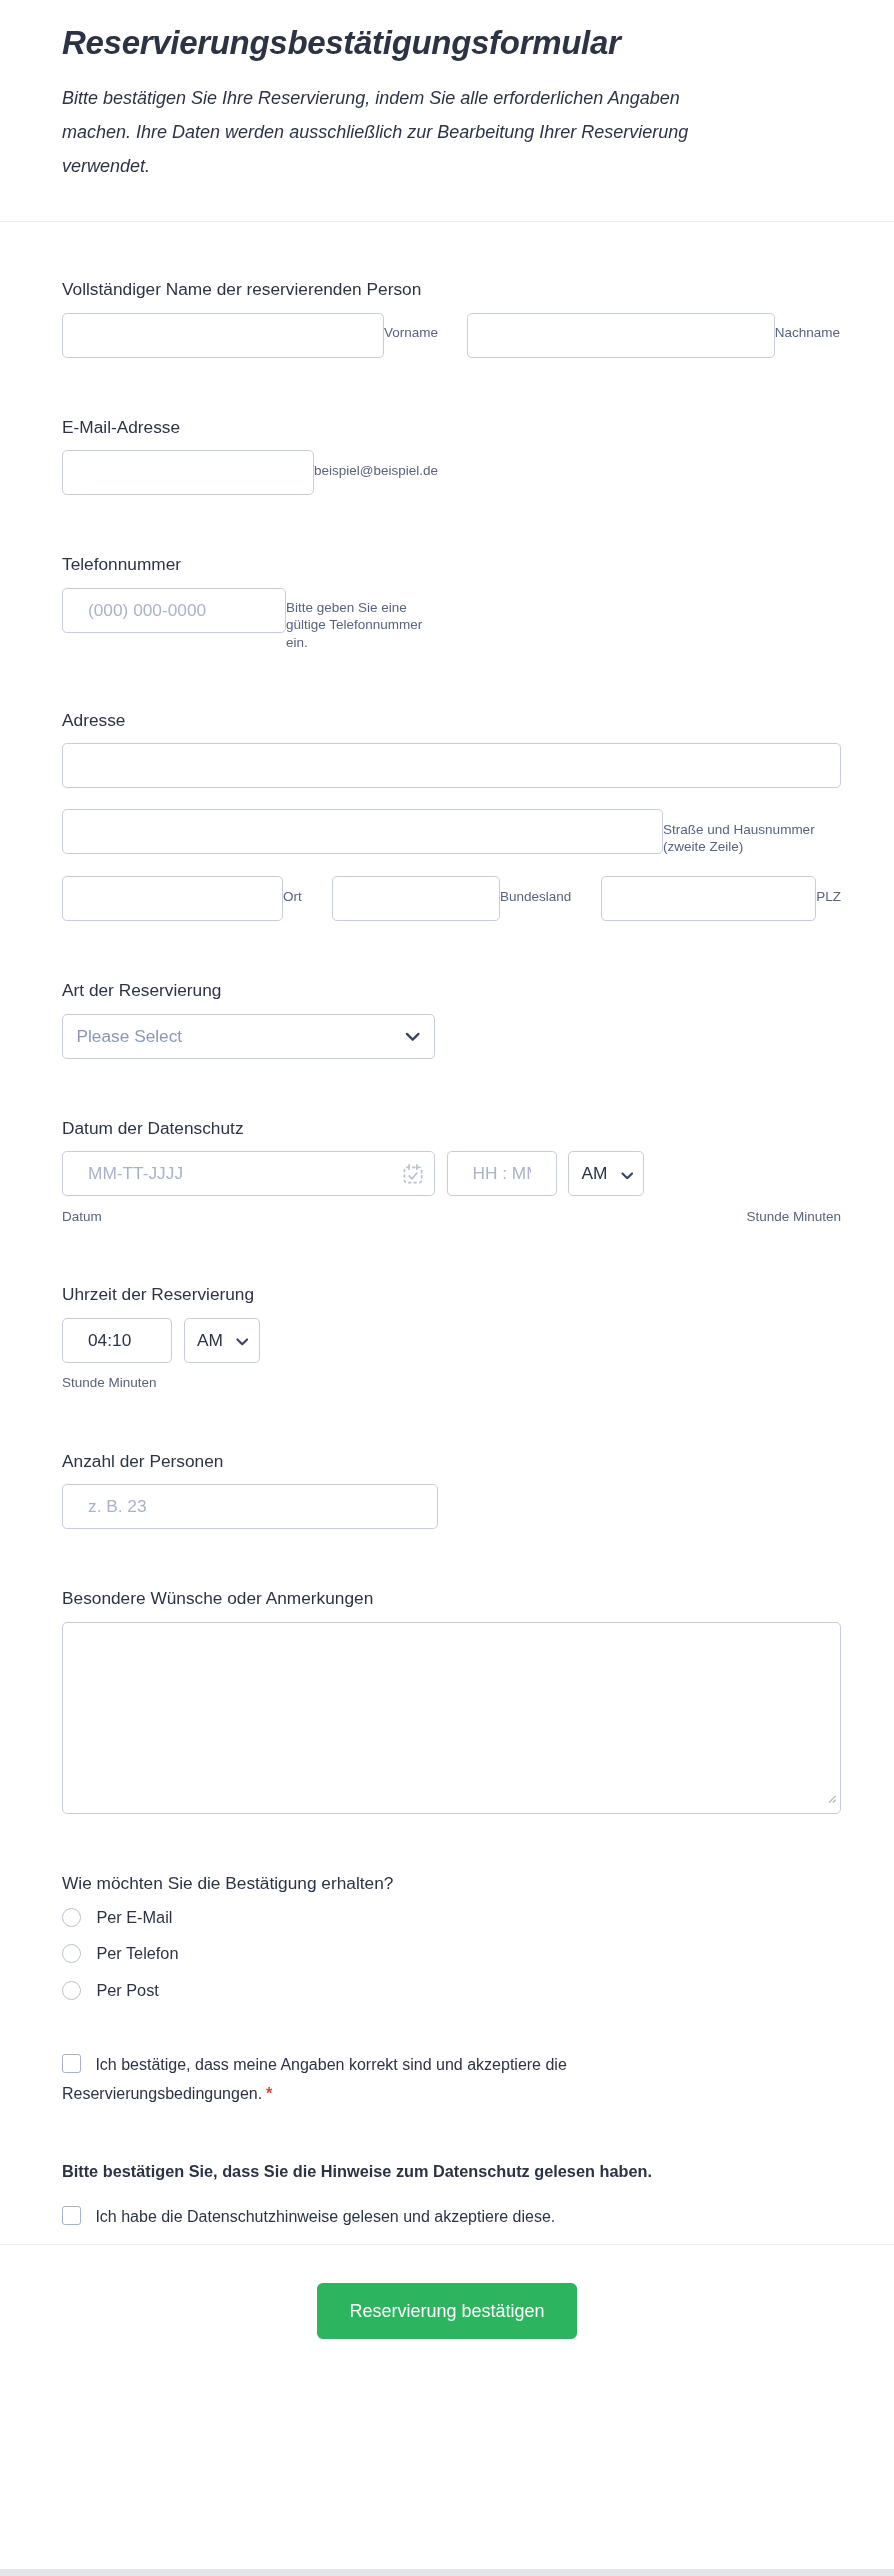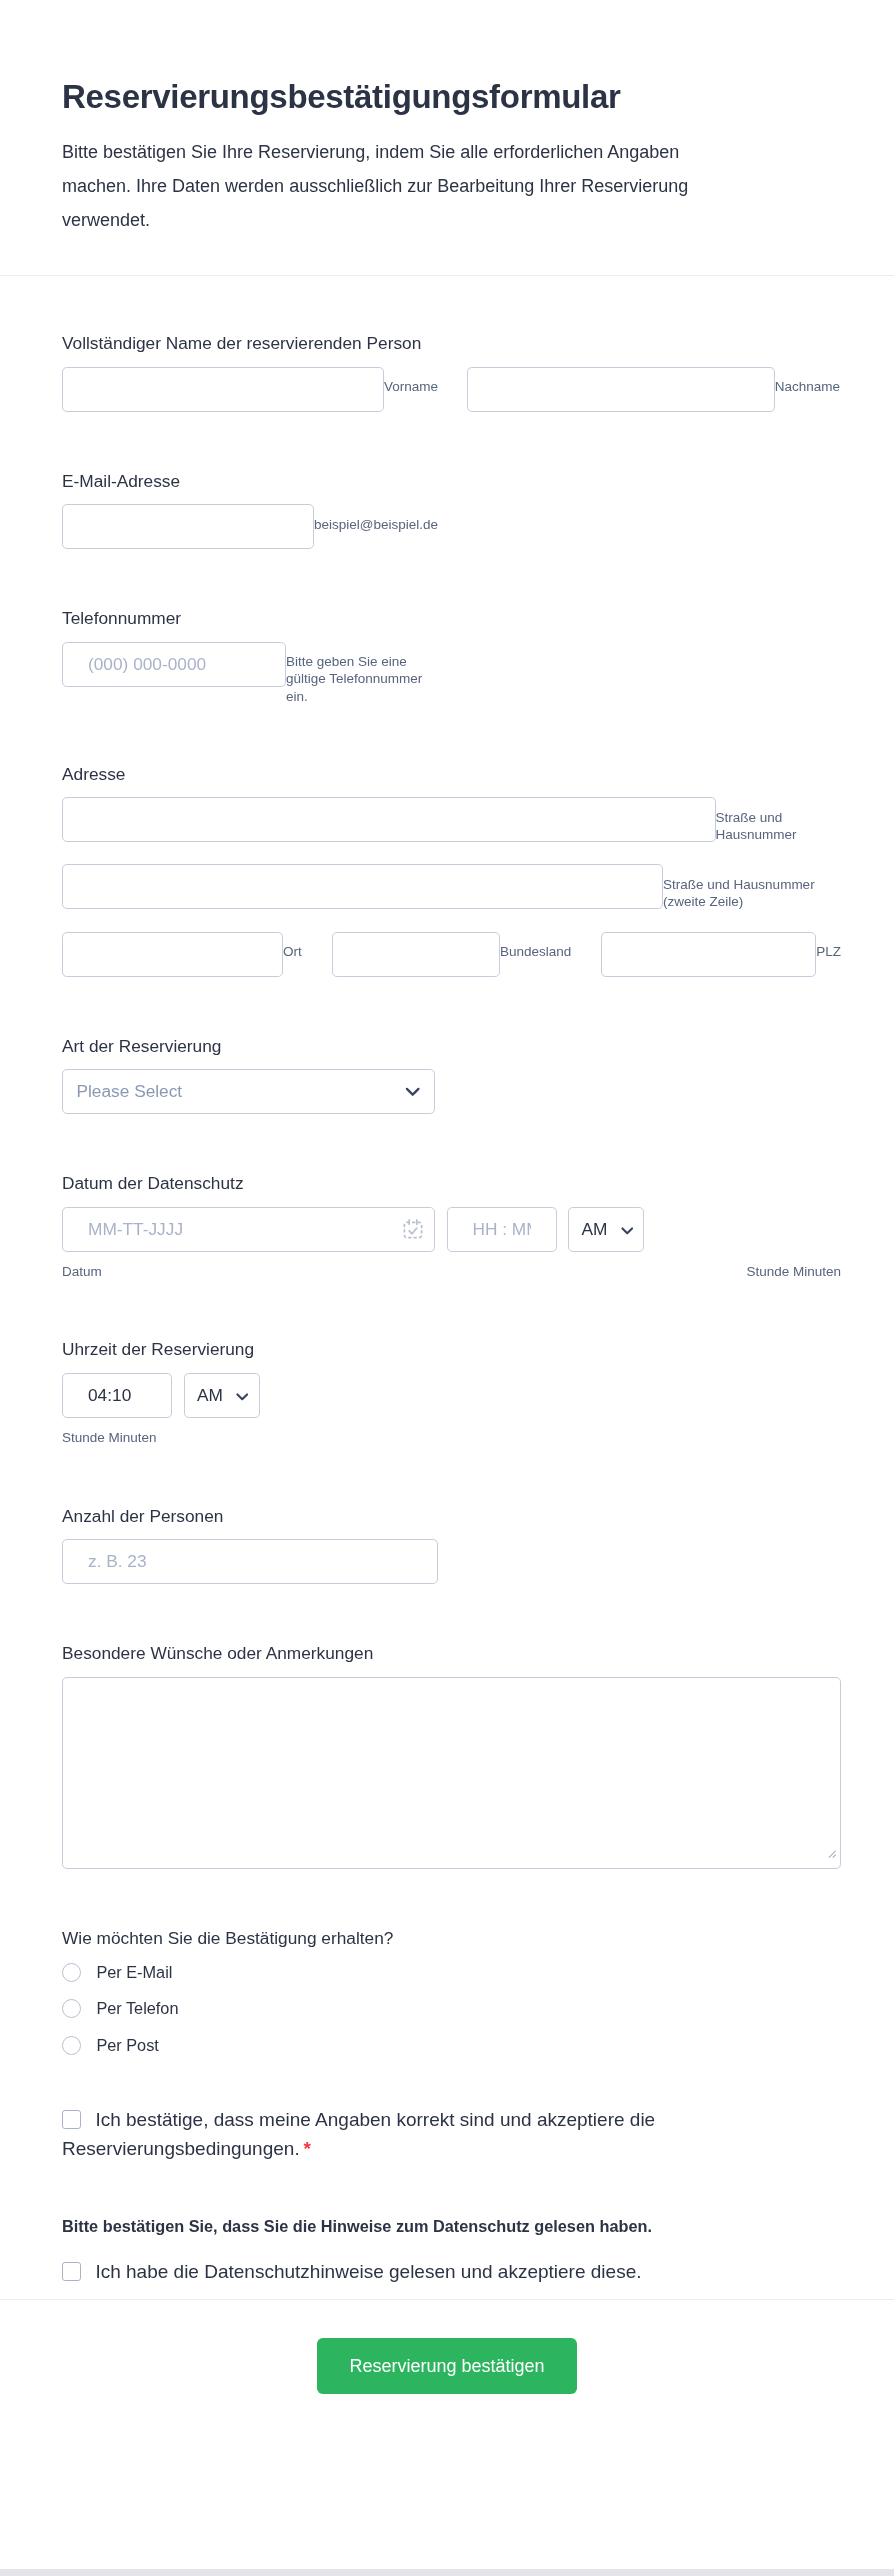--- a/index.html
+++ b/index.html
@@ -2,21 +2,21 @@
 <html><head>
 <meta charset="utf-8">
 <style>
   * { box-sizing: border-box; margin: 0; padding: 0; }
   html,body { background:#ffffff; }
   body {
     width: 894px; height: 2576px; position: relative; overflow: hidden;
     font-family: "Liberation Sans", "DejaVu Sans", sans-serif;
     color: #2c3345;
   }
-  .header { padding: 78px 54px 0 62px; }
+  .header { padding: 24px 54px 0 62px; font-style: italic; }
   .form-title { font-size: 33px; font-weight: 700; letter-spacing: -0.3px; margin-bottom: 19px; }
   .form-desc { font-size: 18px; line-height: 34px; color: #2c3345; }
   .header-divider { margin-top: 38px; border: 0; border-top: 1px solid #ececf1; }
 
   .content { padding: 56px 53px 0 62px; }
 
   .field { margin-bottom: 58px; }
   .field-label { font-size: 17.3px; font-weight: 500; line-height: 23px; margin-bottom: 11.5px; color: #2c3345; }
   .sublabel { font-size: 13.5px; line-height: 17.3px; margin-top: 11.5px; color: #57647e; }
 
@@ -63,21 +63,21 @@
     background: #fff; flex: 0 0 auto; margin-right: 15.4px;
   }
   .option-label { font-size: 16.3px; color: #2c3345; line-height: 19px; }
 
   .check-field { margin-bottom: 52px; }
   .checkbox-square {
     display: inline-block; vertical-align: -2.9px; width: 19px; height: 19px;
     border: 1.4px solid #aab3c5; border-radius: 2.9px; background: #fff;
     margin-right: 14.4px; cursor: pointer;
   }
-  .check-text { font-size: 19px; line-height: 29px; color: #2c3345; }
+  .check-text { font-size: 16px; line-height: 29px; color: #2c3345; }
   .required-star { color: #f23a3c; font-weight: 700; margin-left: 3.8px; }
 
   .privacy-heading { font-size: 16.3px; font-weight: 700; line-height: 23px; margin-bottom: 19px; }
   .privacy-field { margin-bottom: 0; }
 
   .footer-divider { border: 0; border-top: 1px solid #ececf1; margin-top: 13.5px; }
   .footer { padding-top: 38px; text-align: center; }
   .submit-button {
     display: inline-block; border: none; cursor: pointer;
     background: #2db45f; color: #ffffff; font-family: inherit;
@@ -128,21 +128,20 @@
     <div class="col w-half">
       <input class="text-input" type="text" placeholder="(000) 000-0000" style="">
       <div class="sublabel">Bitte geben Sie eine gültige Telefonnummer ein.</div>
     </div>
   </div>
 
   <div class="field">
     <div class="field-label">Adresse</div>
     <div class="col addr-row">
       <input class="text-input" type="text" style="">
-      <div class="sublabel">Straße und Hausnummer</div>
     </div>
     <div class="col addr-row">
       <input class="text-input" type="text" style="">
       <div class="sublabel">Straße und Hausnummer (zweite Zeile)</div>
     </div>
     <div class="row">
       <div class="col w-third gap-31">
         <input class="text-input" type="text" style="">
         <div class="sublabel">Ort</div>
       </div>

